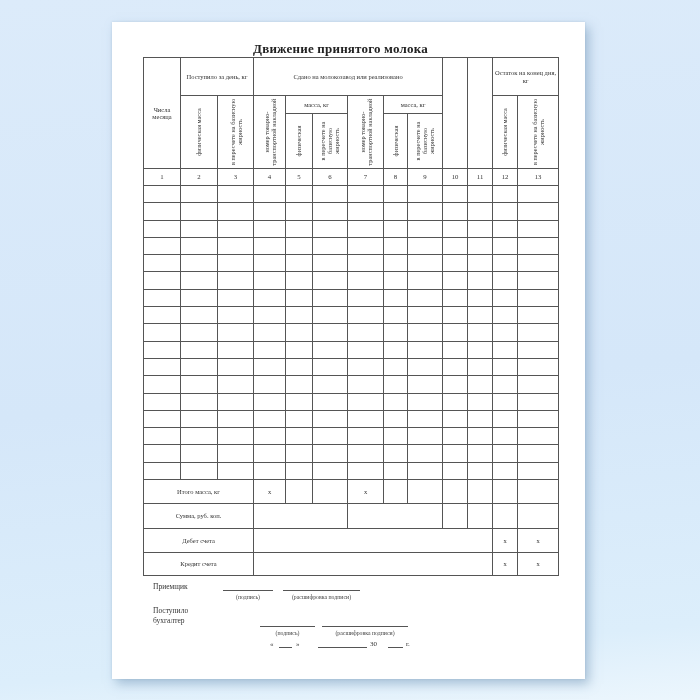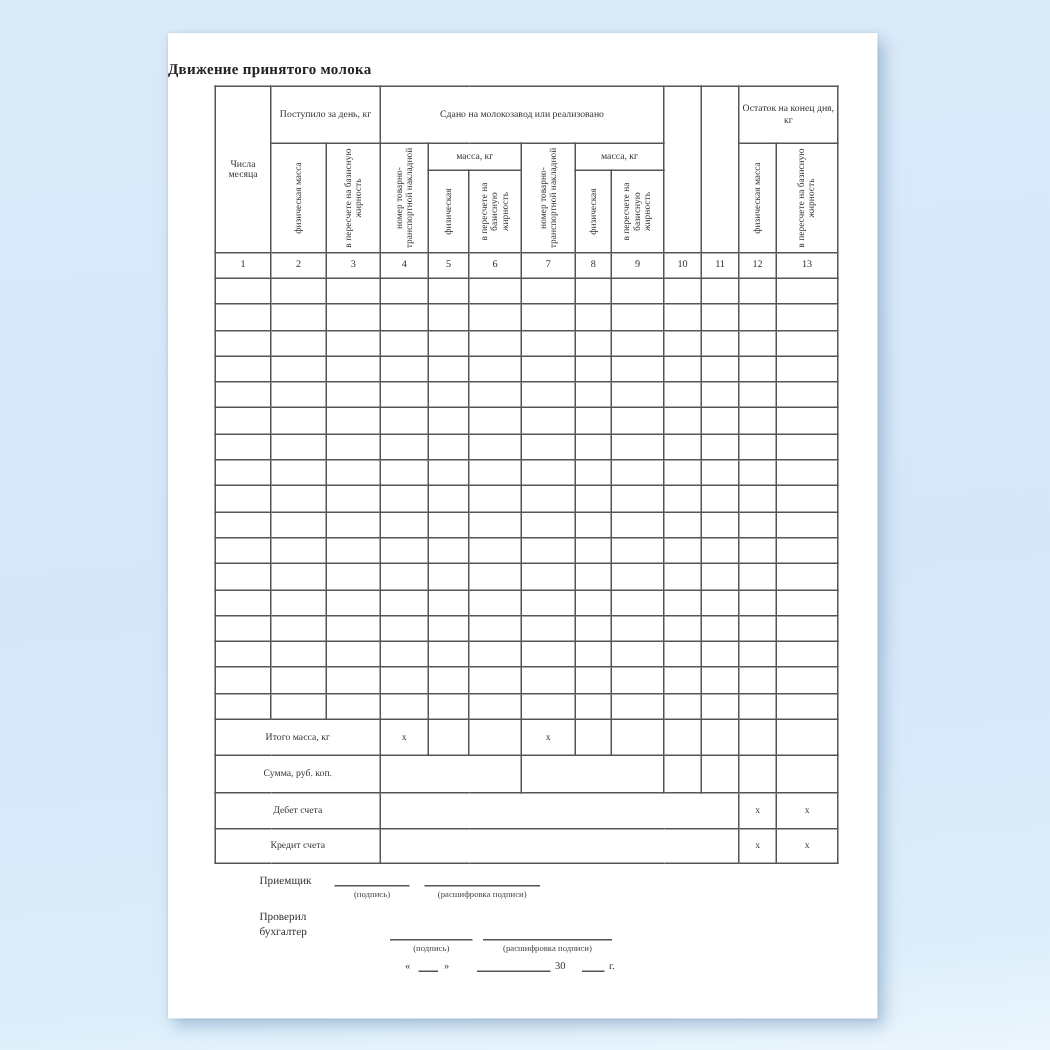--- a/index.html
+++ b/index.html
@@ -8,22 +8,22 @@
     background:linear-gradient(175deg,#dcebfa 0%,#d5e7f9 55%,#dceefb 90%,#ecf6fd 100%);
     font-family:"Liberation Serif","DejaVu Serif",serif;
     color:#333;
   }
   .page{
     position:absolute;left:112px;top:22px;width:473px;height:657px;
     background:#ffffff;
     box-shadow:4px 5px 10px rgba(110,145,180,.5),0 0 2px rgba(140,165,190,.35);
   }
   .title{
-    position:absolute;left:0;top:19px;width:415px;
-    text-align:left;font-size:10px;font-weight:bold;color:#222;
+    position:absolute;left:21px;top:19px;width:415px;
+    text-align:center;font-size:13px;font-weight:bold;color:#222;
     letter-spacing:.2px;
   }
   table.form{
     position:absolute;left:31px;top:35px;width:415px;
     border-collapse:collapse;table-layout:fixed;
   }
   table.form td{
     border:1px solid #555;padding:0;text-align:center;vertical-align:middle;
     font-size:6.5px;line-height:1.15;color:#333;
   }
@@ -34,21 +34,21 @@
   td.vcell{position:relative;overflow:visible;}
   .vtext{
     position:absolute;left:50%;top:50%;
     transform:translate(-50%,-50%) rotate(-90deg);
     text-align:center;font-size:6.3px;line-height:1.12;color:#333;white-space:normal;
   }
   .vl{width:68px;} .vs{width:50px;}
   tr.rn td{font-size:6.8px;}
   td.blank{border:none;text-align:left;padding-left:14px;font-size:7px;color:#2f2f2f;}
   td.xc{font-size:7px;color:#2f2f2f;}
-  .ft{position:absolute;color:#333;margin-left:20px;}
+  .ft{position:absolute;color:#333;}
   .lab{font-size:7.5px;}
   .sigline{position:absolute;height:0;border-bottom:1px solid #555;}
   .cap{position:absolute;font-size:5.8px;text-align:center;white-space:nowrap;color:#444;}
   .dt{position:absolute;font-size:7px;color:#333;}
 </style>
 </head>
 <body>
 
 <div class="page">
 
@@ -425,21 +425,21 @@
       </tr>
     </tbody>
   </table>
 
   <div class="ft lab" style="left:41px;top:560px">Приемщик</div>
   <div class="sigline" style="left:111px;top:568px;width:50px"></div>
   <div class="cap" style="left:111px;top:572px;width:50px">(подпись)</div>
   <div class="sigline" style="left:171px;top:568px;width:77px"></div>
   <div class="cap" style="left:171px;top:572px;width:77px">(расшифровка подписи)</div>
 
-  <div class="ft lab" style="left:41px;top:584px;width:50px;line-height:1.35">Проверил бухгалтер</div>
+  <div class="ft lab" style="left:41px;top:584px;width:50px;line-height:1.35">Поступило бухгалтер</div>
   <div class="sigline" style="left:148px;top:604px;width:55px"></div>
   <div class="cap" style="left:148px;top:608px;width:55px">(подпись)</div>
   <div class="sigline" style="left:210px;top:604px;width:86px"></div>
   <div class="cap" style="left:210px;top:608px;width:86px">(расшифровка подписи)</div>
 
   <div class="dt" style="left:158px;top:618px">«</div>
   <div class="sigline" style="left:167px;top:625px;width:13px"></div>
   <div class="dt" style="left:184px;top:618px">»</div>
   <div class="sigline" style="left:206px;top:625px;width:49px"></div>
   <div class="dt" style="left:258px;top:618px">30</div>

